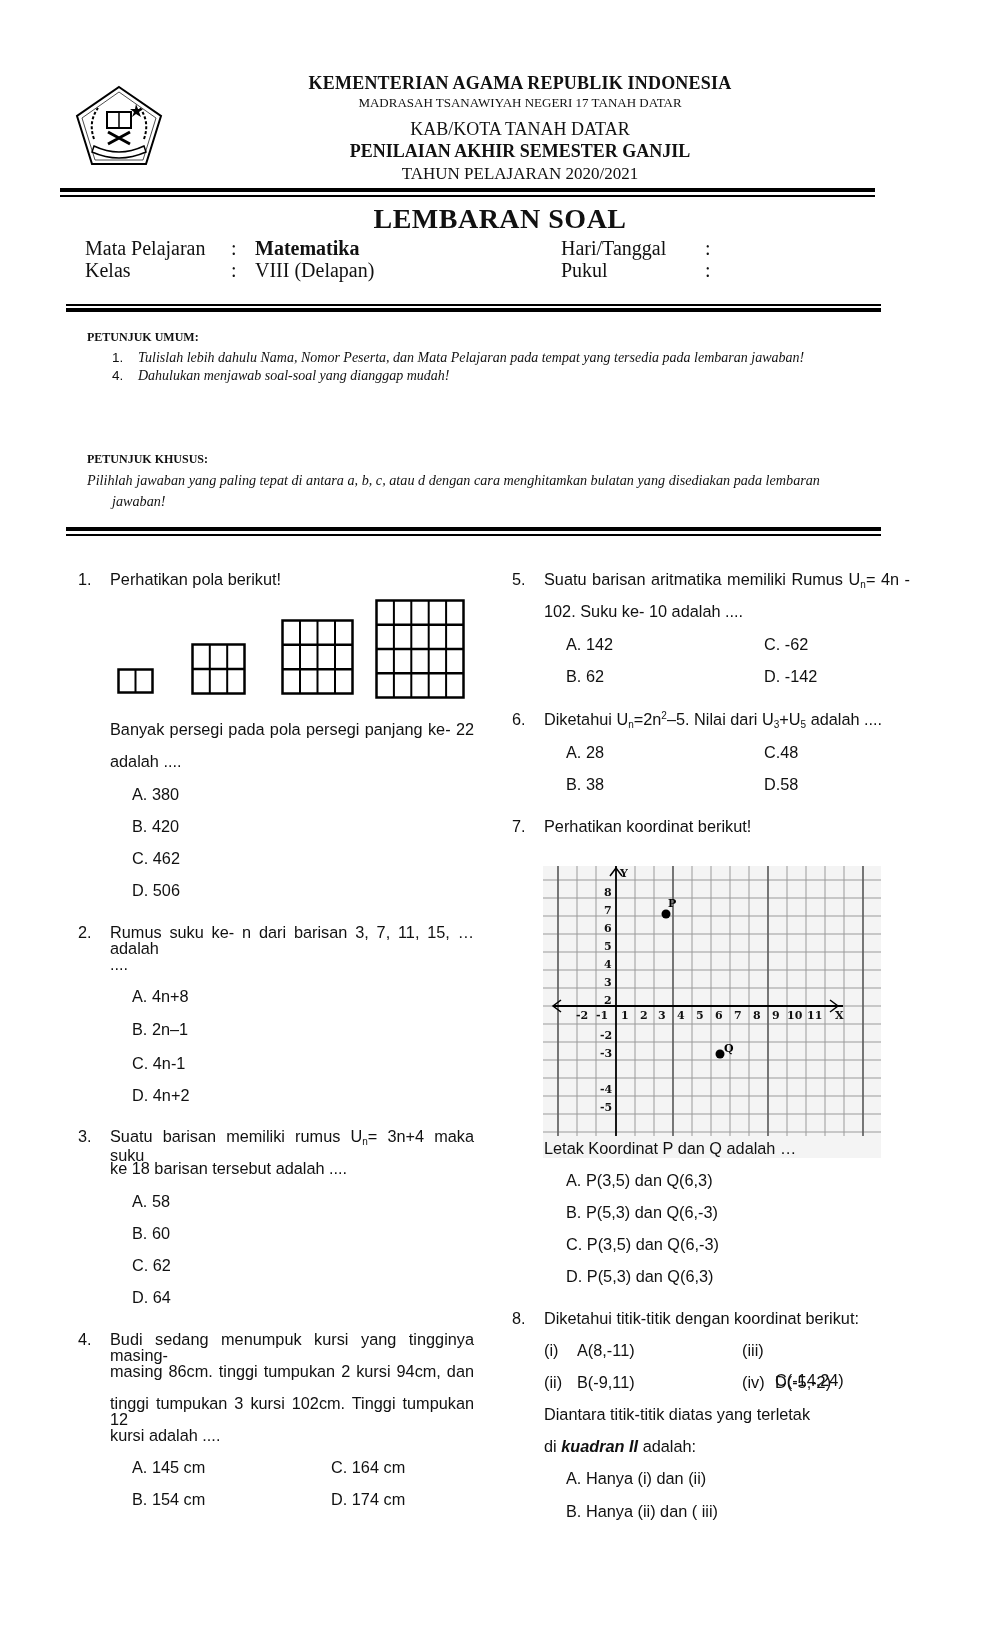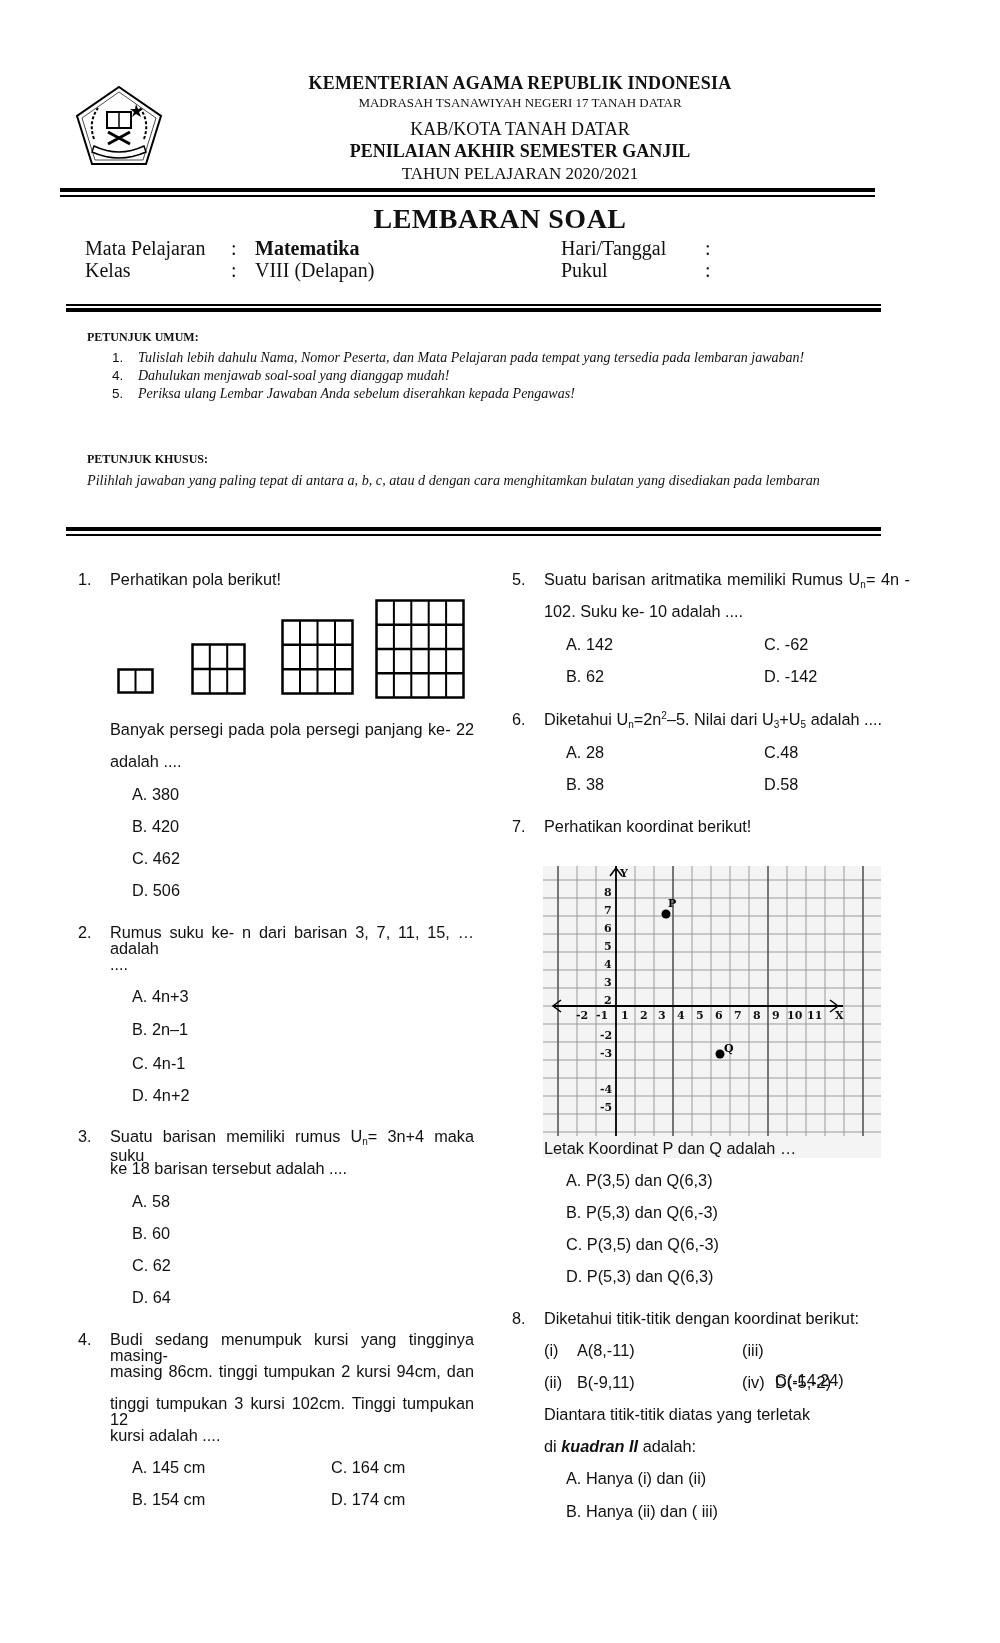--- a/index.html
+++ b/index.html
@@ -80,26 +80,26 @@
 <div class="meta" style="left:561px;top:259px;">Pukul</div>
 <div class="meta" style="left:705px;top:259px;">:</div>
 
 <div class="rule-thin" style="left:66px;top:304px;width:815px;"></div>
 <div class="rule-thick" style="left:66px;top:308px;width:815px;"></div>
 
 <div class="pet-head" style="top:330px;">PETUNJUK UMUM:</div>
 <ol class="pet-list">
   <li><span class="num">1.</span><span>Tulislah lebih dahulu Nama, Nomor Peserta, dan Mata Pelajaran pada tempat yang tersedia pada lembaran jawaban!</span></li>
   <li><span class="num">4.</span><span>Dahulukan menjawab soal-soal yang dianggap mudah!</span></li>
-  <li><span class="num">5.</span><span>Periksa ulang Lembar Jawaban Anda sebelum diserahkan kepada Pengawas!</span></li>
 </ol>
 
 <div class="pet-head" style="top:452px;">PETUNJUK KHUSUS:</div>
 <div class="khusus">
   <span>Pilihlah jawaban yang paling tepat di antara a, b, c, atau d dengan cara menghitamkan bulatan yang disediakan pada lembaran</span>
+  <span class="cont">jawaban!</span>
 </div>
 
 <div class="rule-thick" style="left:66px;top:527px;width:815px;"></div>
 <div class="rule-thin" style="left:66px;top:534px;width:815px;"></div>
 
 <div class="qn" style="left:78px;top:571px;">1.</div>
 <div class="q" style="left:110px;top:571px;">Perhatikan pola berikut!</div>
 
 <div class="pattern">
   <svg style="left:117px;top:668px;" width="38" height="27">
@@ -135,21 +135,21 @@
 <div class="q just" style="left:110px;top:721px;width:364px;">Banyak persegi pada pola persegi panjang ke- 22</div>
 <div class="q" style="left:110px;top:753px;">adalah ....</div>
 <div class="opt" style="left:132px;top:786px;">A.  380</div>
 <div class="opt" style="left:132px;top:818px;">B.  420</div>
 <div class="opt" style="left:132px;top:850px;">C. 462</div>
 <div class="opt" style="left:132px;top:882px;">D. 506</div>
 
 <div class="qn" style="left:78px;top:924px;">2.</div>
 <div class="q just" style="left:110px;top:924px;width:364px;">Rumus suku ke- n dari barisan 3, 7, 11, 15, … adalah</div>
 <div class="q" style="left:110px;top:956px;">....</div>
-<div class="opt" style="left:132px;top:988px;">A.  4n+3</div>
+<div class="opt" style="left:132px;top:988px;">A.  4n+8</div>
 <div class="opt" style="left:132px;top:1021px;text-align:center;">B.  2n–1</div>
 <div class="opt" style="left:132px;top:1055px;">C.  4n-1</div>
 <div class="opt" style="left:132px;top:1087px;">D.  4n+2</div>
 
 <div class="qn" style="left:78px;top:1128px;">3.</div>
 <div class="q just" style="left:110px;top:1128px;width:364px;"><span>Suatu barisan memiliki rumus U</span><sub>n</sub><span>= 3n+4 maka suku</span></div>
 <div class="q" style="left:110px;top:1160px;">ke 18 barisan tersebut adalah ....</div>
 <div class="opt" style="left:132px;top:1193px;">A.  58</div>
 <div class="opt" style="left:132px;top:1225px;">B.   60</div>
 <div class="opt" style="left:132px;top:1257px;">C.  62</div>

